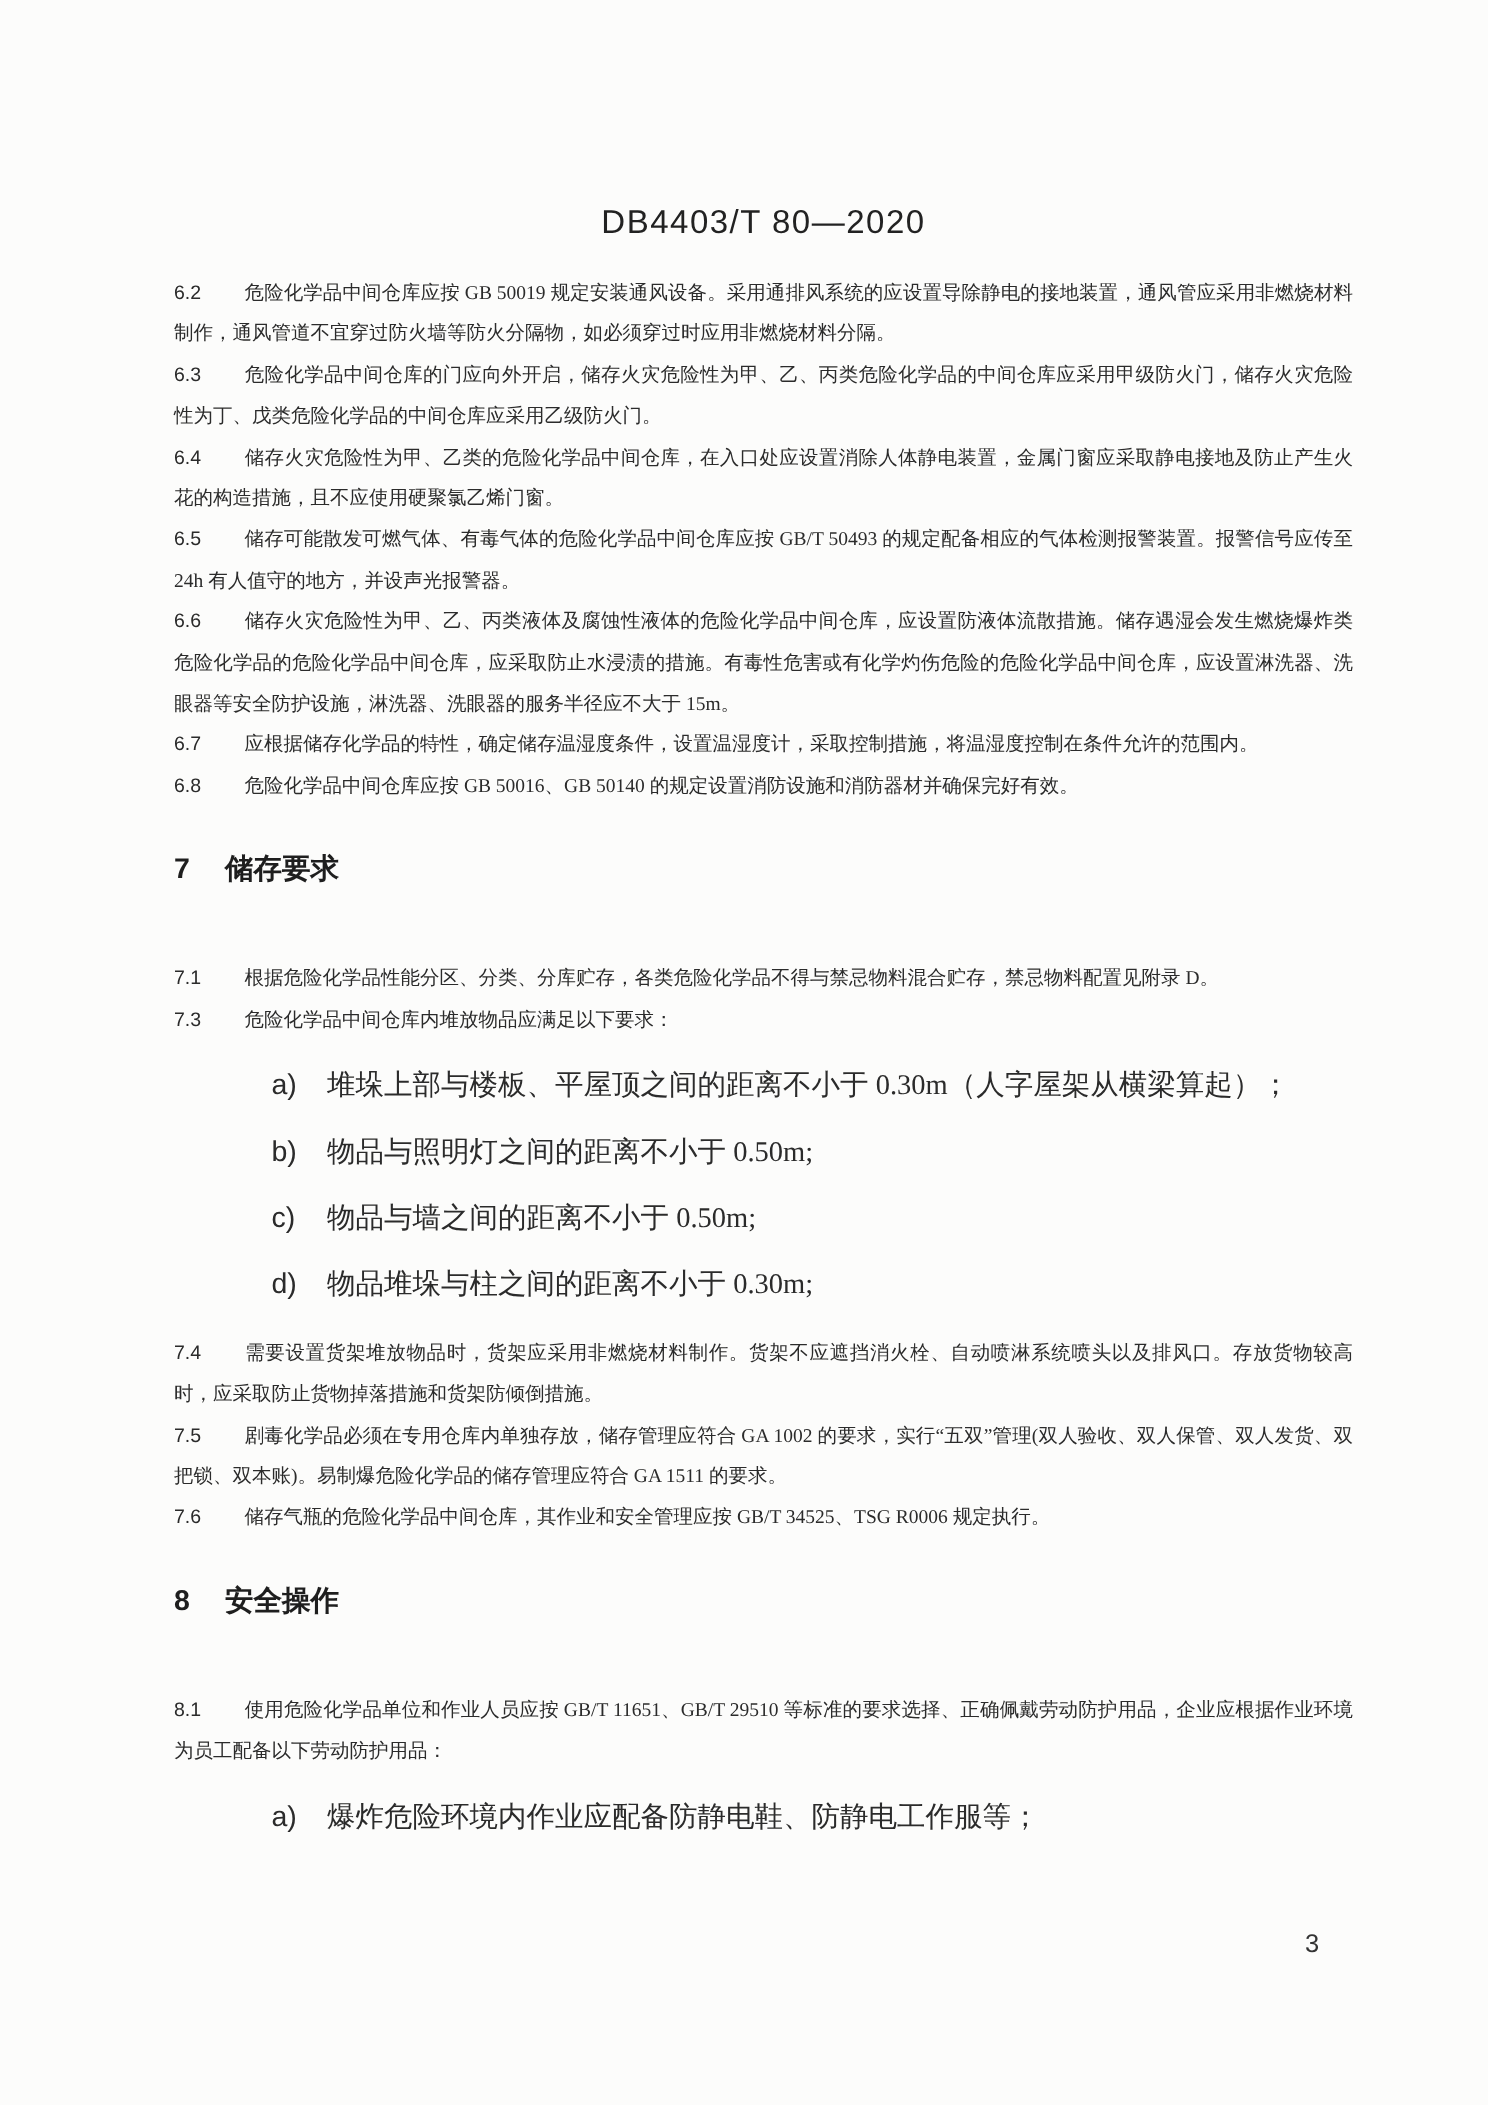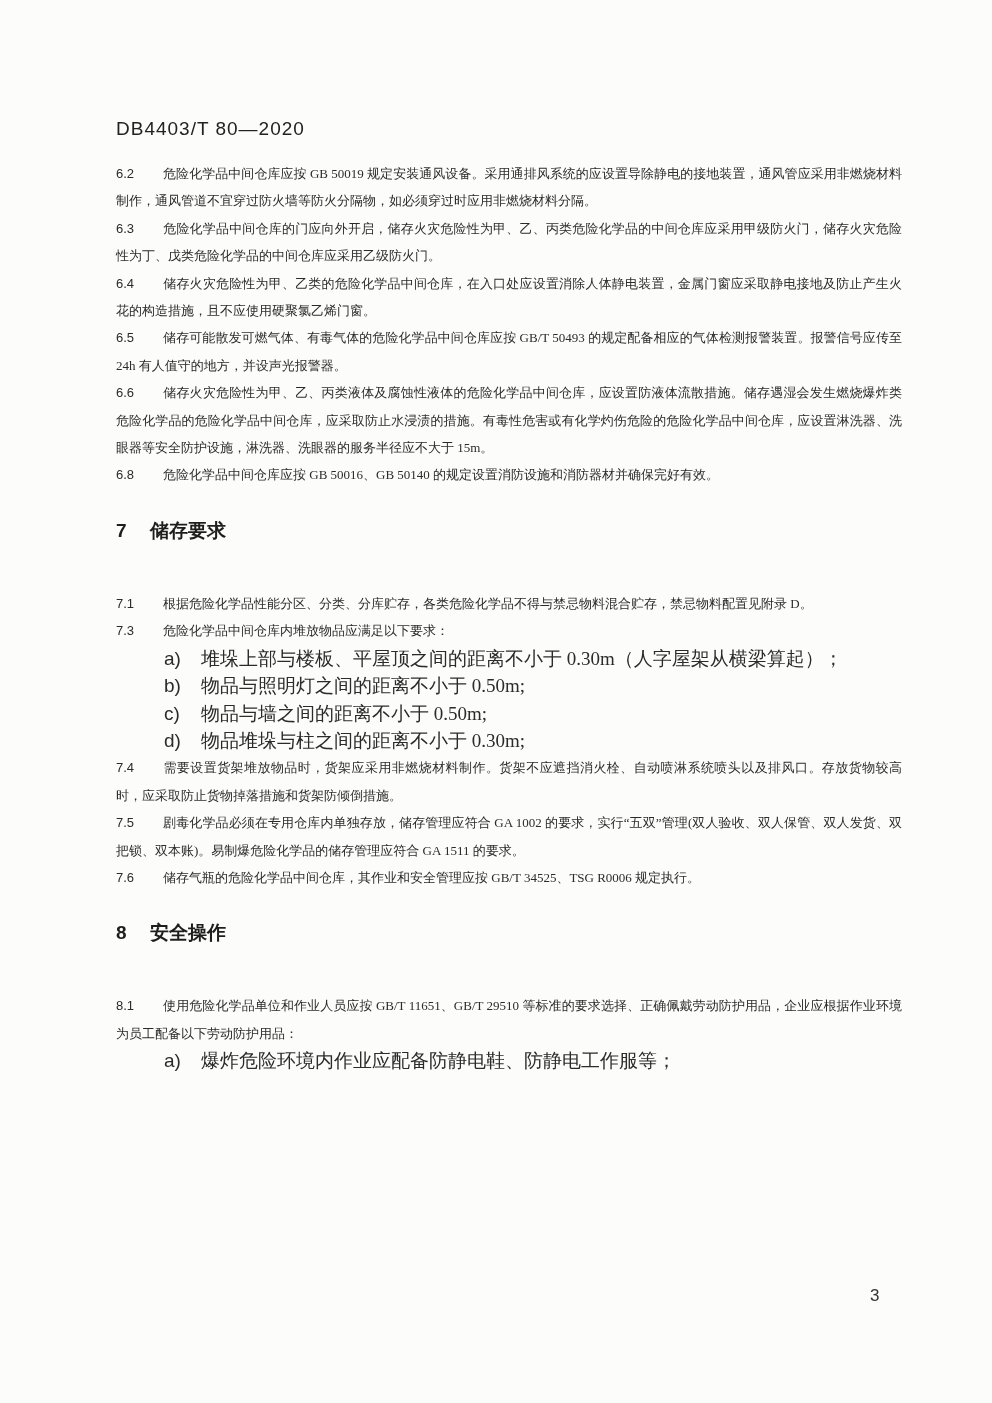--- a/index.html
+++ b/index.html
@@ -17,41 +17,41 @@
     overflow: hidden;
     box-sizing: border-box;
   }
   .content {
     position: absolute;
     left: 116px;
     top: 118px;
     width: 786px;
   }
   .doc-header {
-    text-align: left;
-    font-size: 19px;
+    text-align: center;
+    font-size: 22px;
     letter-spacing: 1px;
     color: #222;
     font-family: "Liberation Sans", "DejaVu Sans", sans-serif;
-    margin: 0 0 20px 0;
+    margin: 17px 0 20px 0;
   }
   p.clause {
     margin: 0;
     font-size: 13px;
     line-height: 27.4px;
     text-align: justify;
     text-justify: inter-ideograph;
   }
   p.clause .num {
     display: inline-block;
     min-width: 47px;
     font-family: "Liberation Sans", "DejaVu Sans", sans-serif;
   }
   .list-item {
-    margin: 0;
+    margin: 17px;
     padding-left: 48px;
     font-size: 19px;
     line-height: 27.4px;
     text-align: justify;
   }
   .list-item .label {
     display: inline-block;
     min-width: 37px;
     font-family: "Liberation Sans", "DejaVu Sans", sans-serif;
   }
@@ -81,20 +81,21 @@
 <div class="page">
   <div class="content">
 
     <div class="doc-header">DB4403/T 80—2020</div>
 
     <p class="clause"><span class="num">6.2</span><span>危险化学品中间仓库应按 GB 50019 规定安装通风设备。采用通排风系统的应设置导除静电的接地装置，通风管应采用非燃烧材料制作，通风管道不宜穿过防火墙等防火分隔物，如必须穿过时应用非燃烧材料分隔。</span></p>
     <p class="clause"><span class="num">6.3</span><span>危险化学品中间仓库的门应向外开启，储存火灾危险性为甲、乙、丙类危险化学品的中间仓库应采用甲级防火门，储存火灾危险性为丁、戊类危险化学品的中间仓库应采用乙级防火门。</span></p>
     <p class="clause"><span class="num">6.4</span><span>储存火灾危险性为甲、乙类的危险化学品中间仓库，在入口处应设置消除人体静电装置，金属门窗应采取静电接地及防止产生火花的构造措施，且不应使用硬聚氯乙烯门窗。</span></p>
     <p class="clause"><span class="num">6.5</span><span>储存可能散发可燃气体、有毒气体的危险化学品中间仓库应按 GB/T 50493 的规定配备相应的气体检测报警装置。报警信号应传至 24h 有人值守的地方，并设声光报警器。</span></p>
     <p class="clause"><span class="num">6.6</span><span>储存火灾危险性为甲、乙、丙类液体及腐蚀性液体的危险化学品中间仓库，应设置防液体流散措施。储存遇湿会发生燃烧爆炸类危险化学品的危险化学品中间仓库，应采取防止水浸渍的措施。有毒性危害或有化学灼伤危险的危险化学品中间仓库，应设置淋洗器、洗眼器等安全防护设施，淋洗器、洗眼器的服务半径应不大于 15m。</span></p>
+    <p class="clause"><span class="num">6.7</span><span>应根据储存化学品的特性，确定储存温湿度条件，设置温湿度计，采取控制措施，将温湿度控制在条件允许的范围内。</span></p>
     <p class="clause"><span class="num">6.8</span><span>危险化学品中间仓库应按 GB 50016、GB 50140 的规定设置消防设施和消防器材并确保完好有效。</span></p>
 
     <div class="section-heading"><span class="sec-num">7</span><span>储存要求</span></div>
 
     <p class="clause"><span class="num">7.1</span><span>根据危险化学品性能分区、分类、分库贮存，各类危险化学品不得与禁忌物料混合贮存，禁忌物料配置见附录 D。</span></p>
     <p class="clause"><span class="num">7.3</span><span>危险化学品中间仓库内堆放物品应满足以下要求：</span></p>
 
     <p class="list-item"><span class="label">a)</span><span>堆垛上部与楼板、平屋顶之间的距离不小于 0.30m（人字屋架从横梁算起）；</span></p>
     <p class="list-item"><span class="label">b)</span><span>物品与照明灯之间的距离不小于 0.50m;</span></p>
     <p class="list-item"><span class="label">c)</span><span>物品与墙之间的距离不小于 0.50m;</span></p>

